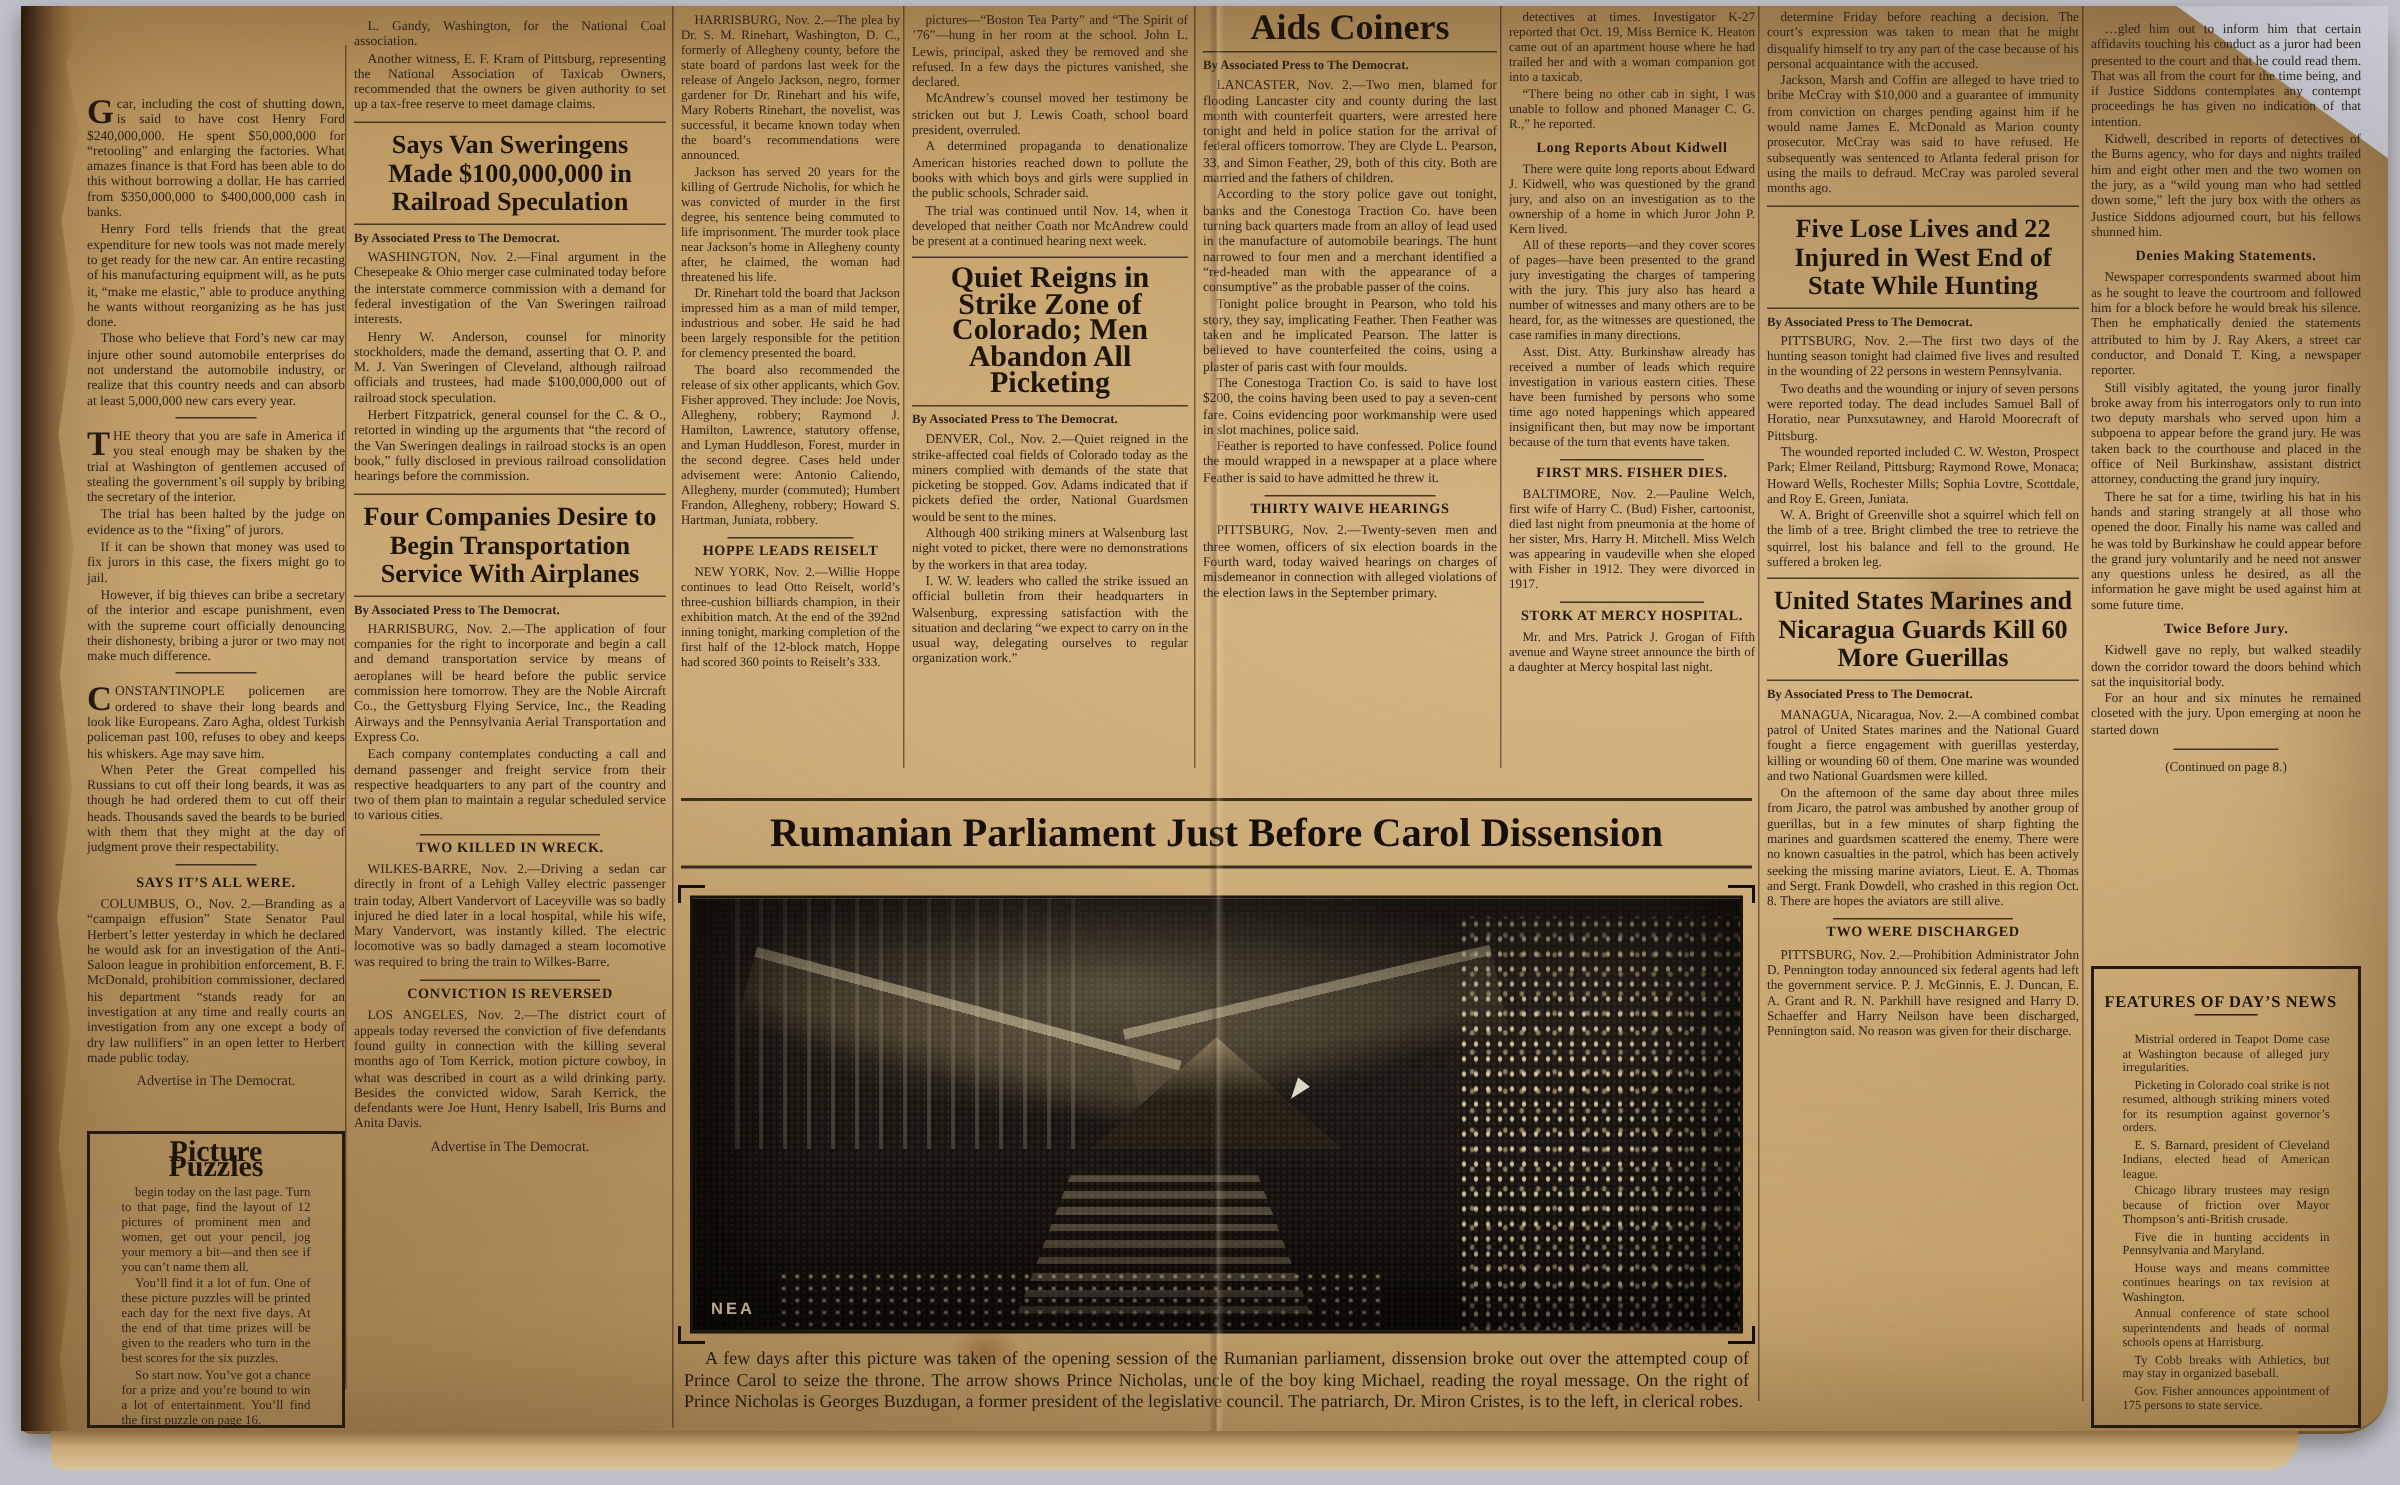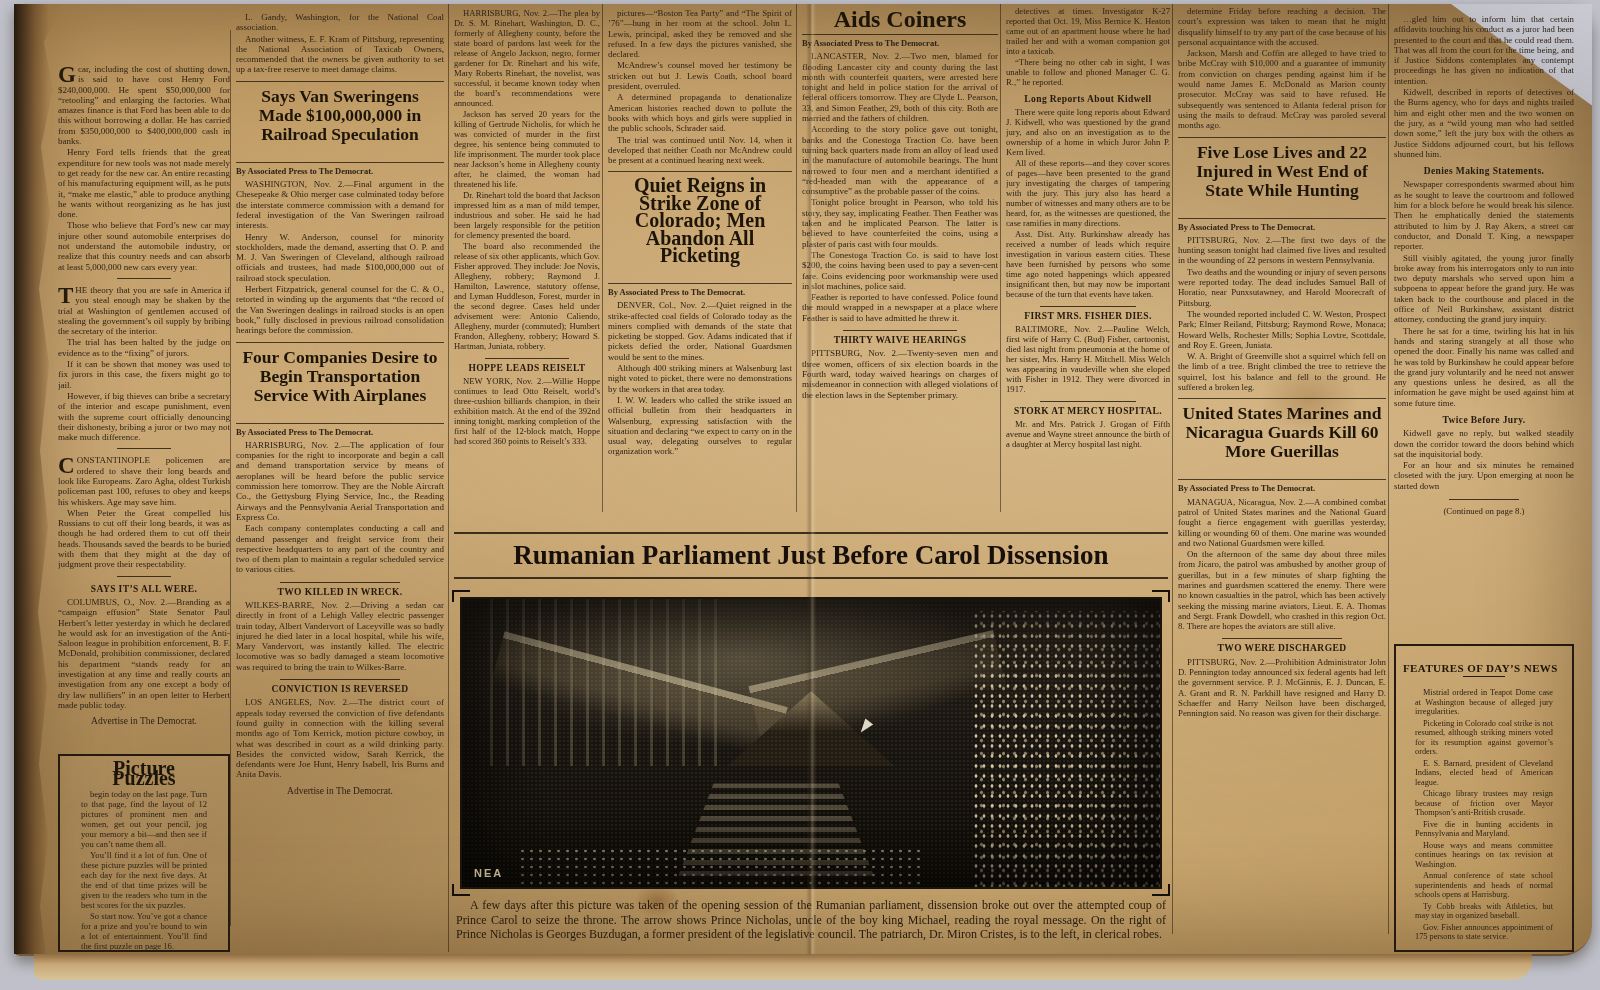--- a/index.html
+++ b/index.html
@@ -26,21 +26,21 @@
   .stain.s1{left:1245px;top:360px;width:100px;height:70px;background:radial-gradient(closest-side,rgba(128,84,34,.30),transparent);}
   .stain.s2{left:620px;top:880px;width:46px;height:34px;background:radial-gradient(closest-side,rgba(120,70,25,.45),transparent);}
   .stain.s3{left:330px;top:690px;width:120px;height:80px;background:radial-gradient(closest-side,rgba(135,92,40,.22),transparent);}
 
   .col{position:absolute;z-index:10;color:#2e2317;font-size:9px;line-height:10.3px;overflow:hidden;}
   .para{margin:0 0 1px;text-indent:9px;text-align:justify;}
   .noindent{text-indent:0;}
   .ptext{}
   .dropcap{float:left;font-size:23px;line-height:19px;font-weight:700;padding:1px 2px 0 0;color:#241a0e;}
   .headline{font-weight:700;text-align:center;color:#1e1509;margin:6px 0 3px;}
-  .h3line{font-size:17.5px;line-height:19px;padding:5px 2px 18px;border-top:1px solid rgba(30,20,10,.75);border-bottom:1px solid rgba(30,20,10,.75);}
+  .h3line{font-size:17.5px;line-height:19px;padding:5px 2px 5px;border-top:1px solid rgba(30,20,10,.75);border-bottom:1px solid rgba(30,20,10,.75);}
   .h2line{font-size:24px;line-height:22px;padding:2px 0 4px;border-bottom:1px solid rgba(30,20,10,.75);margin-top:0;}
   .h-colorado{font-size:20px;line-height:17.5px;}
   .byline{font-weight:700;font-size:8.5px;margin:2px 0 3px;text-indent:0;}
   .subhead{font-weight:700;text-align:center;font-size:9.5px;letter-spacing:.4px;margin:7px 0 3px;color:#241a0e;}
   .subhead.ruled::before{content:"";display:block;width:58%;margin:0 auto 4px;border-top:1px solid rgba(30,20,10,.8);}
   .sep{width:54px;margin:6px auto;border-top:1px solid rgba(30,20,10,.8);}
   .advert{text-align:center;margin:6px 0;font-size:9.5px;text-indent:0;}
   .cont{text-align:center;margin:8px 0 6px;text-indent:0;}
   .cont::before{content:"";display:block;width:70px;margin:0 auto 6px;border-top:1px solid rgba(30,20,10,.8);}
 

